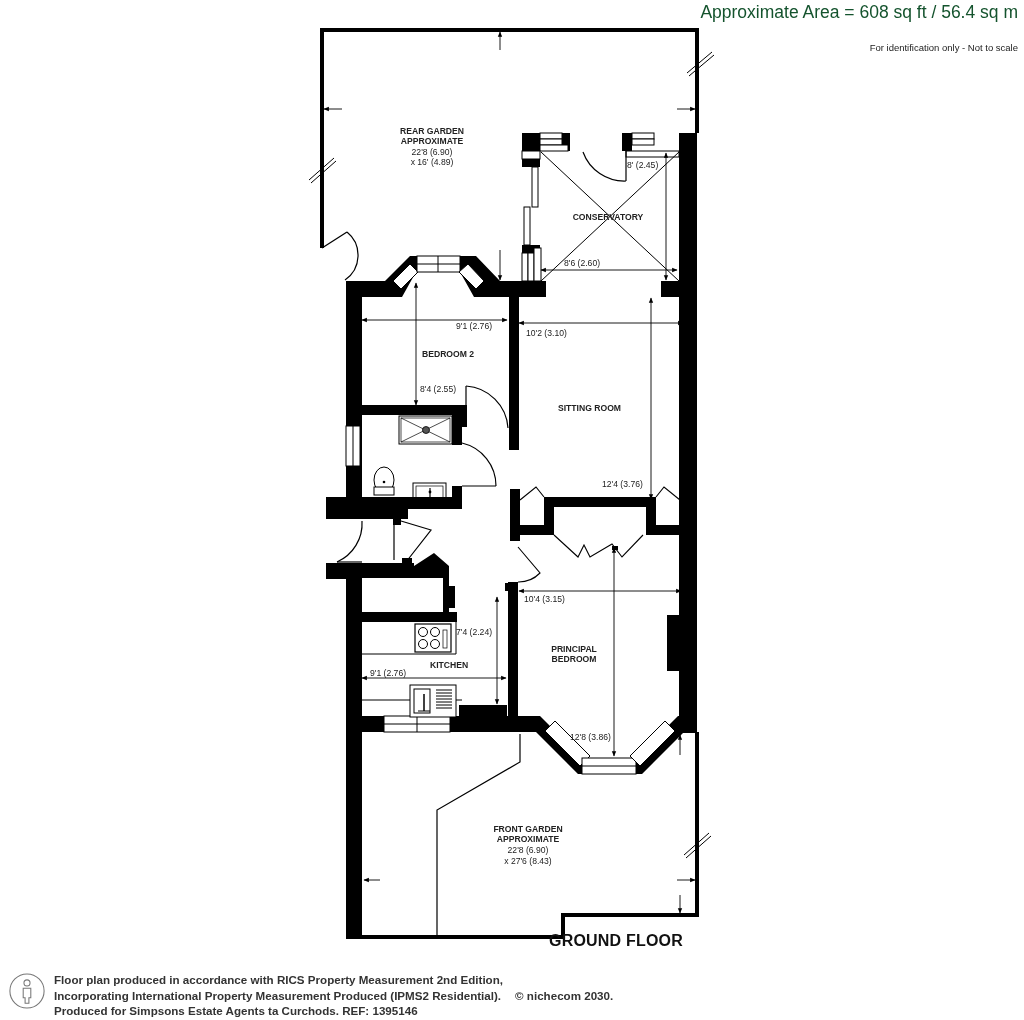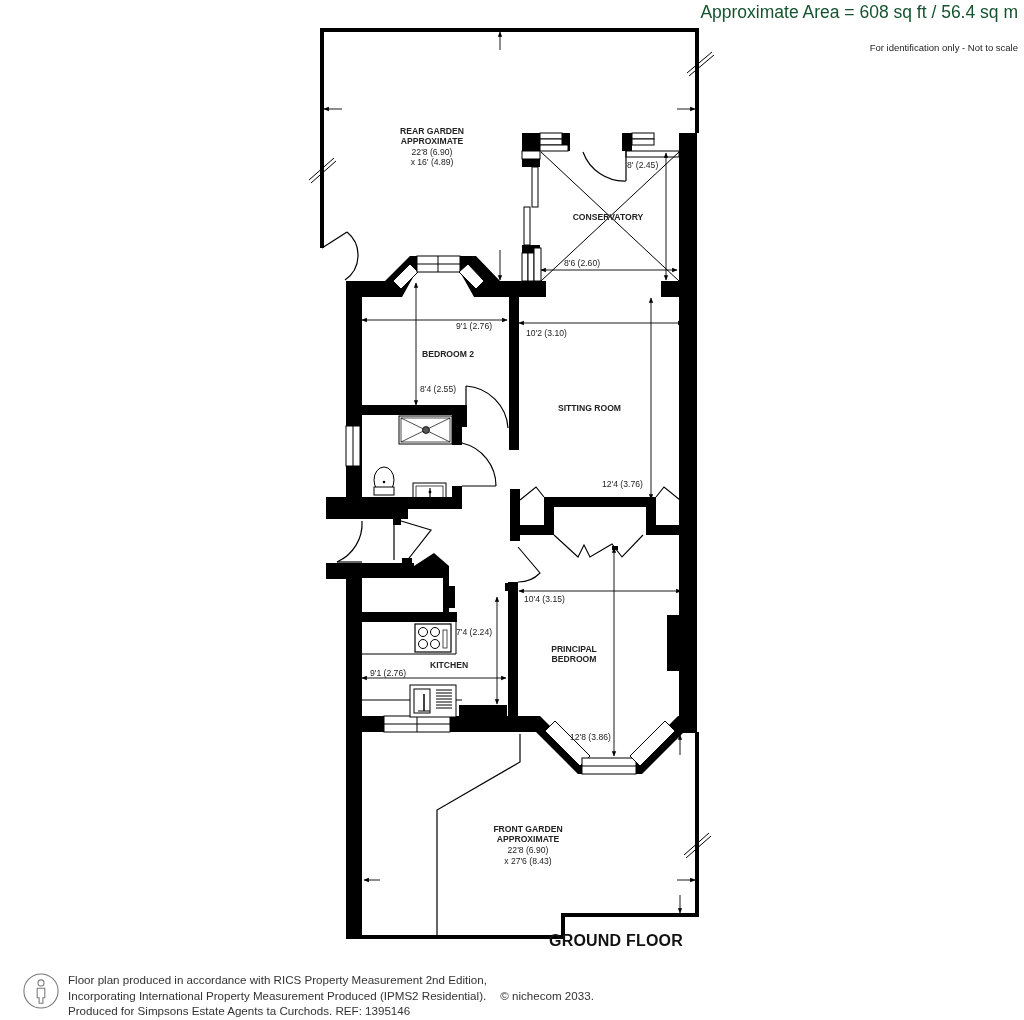--- a/index.html
+++ b/index.html
@@ -3,21 +3,21 @@
   <meta charset="utf-8">
   <style>
     html, body { margin: 0; padding: 0; background: #ffffff; }
     body { width: 1024px; height: 1020px; position: relative; overflow: hidden; font-family: "Liberation Sans", sans-serif; color: #1a1a1a; }
     .area-title { position: absolute; right: 6px; top: 2px; font-size: 17.5px; color: #14532d; white-space: nowrap; }
     .area-note { position: absolute; right: 6px; top: 42px; font-size: 9.5px; color: #222; white-space: nowrap; }
     svg.plan { position: absolute; left: 0; top: 0; }
     .room-label { font-family: "Liberation Sans", sans-serif; font-weight: bold; font-size: 8.6px; fill: #222; }
     .dim { font-family: "Liberation Sans", sans-serif; font-size: 8.6px; fill: #222; }
     .floor-title { position: absolute; left: 549px; top: 932px; font-size: 16px; font-weight: bold; color: #111; letter-spacing: 0.2px; }
-    .footer { position: absolute; left: 18px; top: 968px; width: 680px; height: 50px; }
+    .footer { position: absolute; left: 4px; top: 968px; width: 680px; height: 50px; font-weight: bold; }
     .footer-icon { position: absolute; left: 4px; top: 4px; width: 38px; height: 38px; }
     .footer-text { position: absolute; left: 50px; top: 4px; font-size: 11.6px; line-height: 15.5px; color: #333; white-space: nowrap; }
     .footer-text span { display: block; }
     .copyright { margin-left: 14px; }
   </style>
 </head>
 <body>
 
 <div class="area-title">Approximate Area = 608 sq ft / 56.4 sq m</div>
 <div class="area-note">For identification only - Not to scale</div>
@@ -275,16 +275,16 @@
 <div class="floor-title">GROUND FLOOR</div>
 
 <div class="footer">
   <svg class="footer-icon" viewBox="0 0 40 40" xmlns="http://www.w3.org/2000/svg">
     <circle cx="20" cy="20" r="18" fill="none" stroke="#777" stroke-width="1.1"></circle>
     <circle cx="20" cy="11.5" r="3.2" fill="none" stroke="#777" stroke-width="1.1"></circle>
     <path d="M16,17 L24,17 L24,27 L22,27 L22,33 L18,33 L18,27 L16,27 Z" fill="none" stroke="#777" stroke-width="1.1"></path>
   </svg>
   <div class="footer-text">
     <span>Floor plan produced in accordance with RICS Property Measurement 2nd Edition,</span>
-    <span><span style="display:inline">Incorporating International Property Measurement Produced (IPMS2 Residential).</span><span class="copyright" style="display:inline">© nichecom 2033.</span></span>
+    <span><span style="display:inline">Incorporating International Property Measurement Produced (IPMS2 Residential).</span><span class="copyright" style="display:inline">© nichecom 2030.</span></span>
     <span>Produced for Simpsons Estate Agents ta Curchods.   REF: 1395146</span>
   </div>
 </div>
 
 </body></html>

